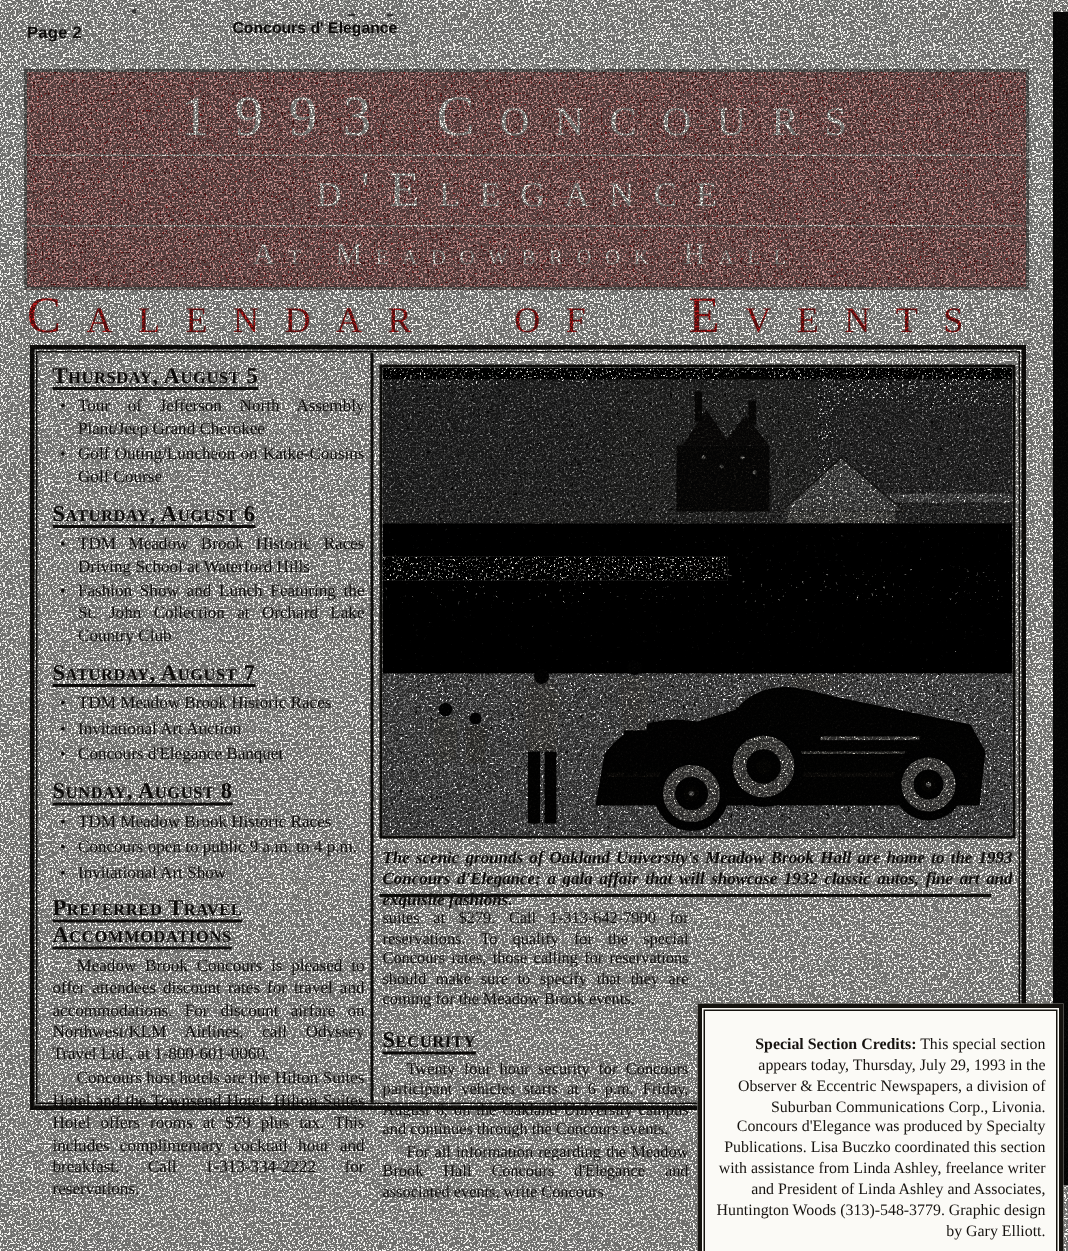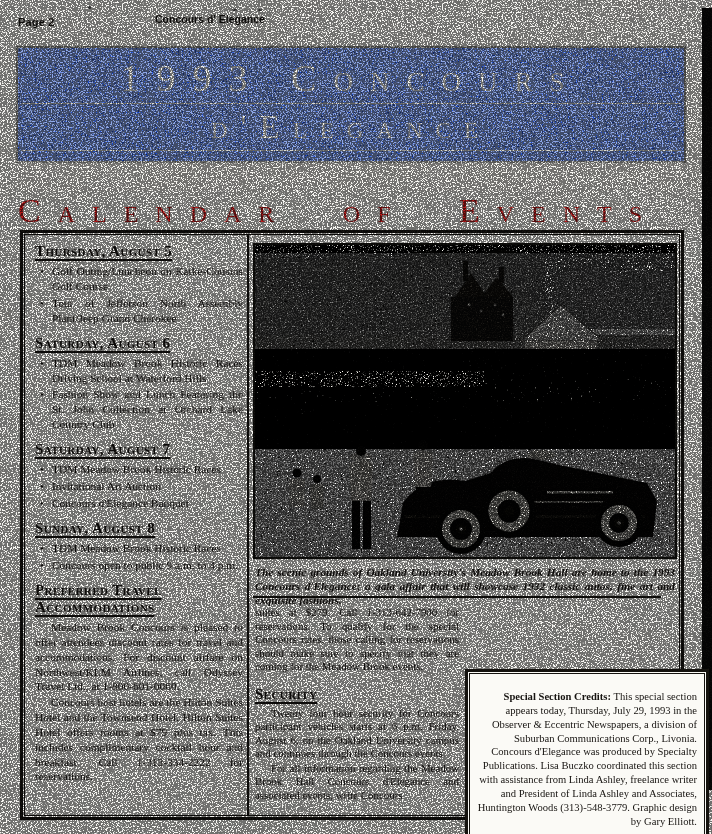--- a/index.html
+++ b/index.html
@@ -5,33 +5,33 @@
   html,body{margin:0;padding:0;background:#e9e9e7;}
   .page{position:relative;width:712px;height:834px;background:#f9f8f4;overflow:hidden;
         font-family:"Liberation Serif",serif;color:#161310;}
   
   .mast-page{position:absolute;left:18px;top:16px;font-family:"Liberation Sans",sans-serif;
              font-weight:bold;font-size:11px;letter-spacing:.2px;}
   .mast-title{position:absolute;left:155px;top:13px;font-family:"Liberation Sans",sans-serif;
               font-weight:bold;font-size:10.5px;}
   .speck{position:absolute;background:#555;border-radius:50%;}
   
-  .banner{position:absolute;left:16px;top:46px;width:670px;height:117px;background:#1d4ed8;
+  .banner{position:absolute;left:16px;top:46px;width:670px;height:147px;background:#7f1d1d;
           border:2px solid #8f8f8b;box-sizing:border-box;color:#f3f1ea;text-align:center;}
   .banner .tex{position:absolute;inset:0;pointer-events:none;}
   .b1,.b2,.b3{font-variant:small-caps;position:relative;white-space:nowrap;}
   .b1{font-size:38px;letter-spacing:17px;line-height:50px;padding-top:5px;}
   .b2{font-size:33px;letter-spacing:13px;line-height:46px;}
   .b3{font-size:20px;letter-spacing:9px;line-height:39px;}
   .brule{height:1px;background:#bdbbb3;margin:0 3px;position:relative;}
   
   .headline{position:absolute;left:18px;top:192px;width:694px;font-variant:small-caps;
             font-size:34px;letter-spacing:17px;word-spacing:26px;white-space:nowrap;color:#b91c1c;}
   
-  .main-box{position:absolute;left:20px;top:230px;width:664px;height:590px;
+  .main-box{position:absolute;left:20px;top:230px;width:664px;height:510px;
             border:3px solid #161410;box-sizing:border-box;}
   .main-inner{position:absolute;inset:1px;border:1px solid #161410;overflow:visible;}
   .col-left{position:absolute;left:10px;top:6px;width:208px;}
   .vdivider{position:absolute;left:222px;top:0;bottom:0;width:2px;background:#161410;}
   .photo-frame{position:absolute;left:228px;top:8px;width:424px;height:316px;
                border:2px solid #14120f;background:#f7f6f2;box-sizing:border-box;overflow:hidden;}
   .caption{position:absolute;left:230px;top:330px;width:420px;font-style:italic;font-weight:bold;
            font-size:11.3px;line-height:1.26;text-align:justify;}
   .caption-rule{position:absolute;left:228px;top:361px;width:408px;height:2px;background:#15130f;}
   .col-mid{position:absolute;left:230px;top:371px;width:204px;}
@@ -89,41 +89,42 @@
   </div>
 
   <div class="headline">Calendar of Events</div>
 
   <div class="main-box">
     <div class="main-inner">
 
       <div class="col-left">
         <div class="sec-head first">Thursday, August 5</div>
         <ul class="events">
+          <li>Tour of Jefferson North Assembly Plant/Jeep Grand Cherokee</li>
           <li>Golf Outing/Luncheon on Katke-Cousins Golf Course</li>
-          <li>Tour of Jefferson North Assembly Plant/Jeep Grand Cherokee</li>
         </ul>
 
         <div class="sec-head">Saturday, August 6</div>
         <ul class="events">
           <li>TDM Meadow Brook Historic Races Driving School at Waterford Hills</li>
           <li>Fashion Show and Lunch Featuring the St. John Collection at Orchard Lake Country Club</li>
         </ul>
 
         <div class="sec-head">Saturday, August 7</div>
         <ul class="events">
           <li>TDM Meadow Brook Historic Races</li>
           <li>Invitational Art Auction</li>
           <li>Concours d'Elegance Banquet</li>
         </ul>
 
         <div class="sec-head">Sunday, August 8</div>
         <ul class="events">
           <li>TDM Meadow Brook Historic Races</li>
           <li>Concours open to public 9 a.m. to 4 p.m.</li>
+          <li>Invitational Art Show</li>
         </ul>
 
         <div class="sec-head">Preferred Travel Accommodations</div>
         <p class="body-p ind">Meadow Brook Concours is pleased to offer attendees discount rates for travel and accommodations. For discount airfare on Northwest/KLM Airlines, call Odyssey Travel Ltd., at 1-800-601-0060.</p>
         <p class="body-p ind">Concours host hotels are the Hilton Suites Hotel and the Townsend Hotel. Hilton Suites Hotel offers rooms at $79 plus tax. This includes complimentary cocktail hour and breakfast. Call 1-313-334-2222 for reservations.</p>
 
       </div>
 
       <div class="vdivider"></div>
 

